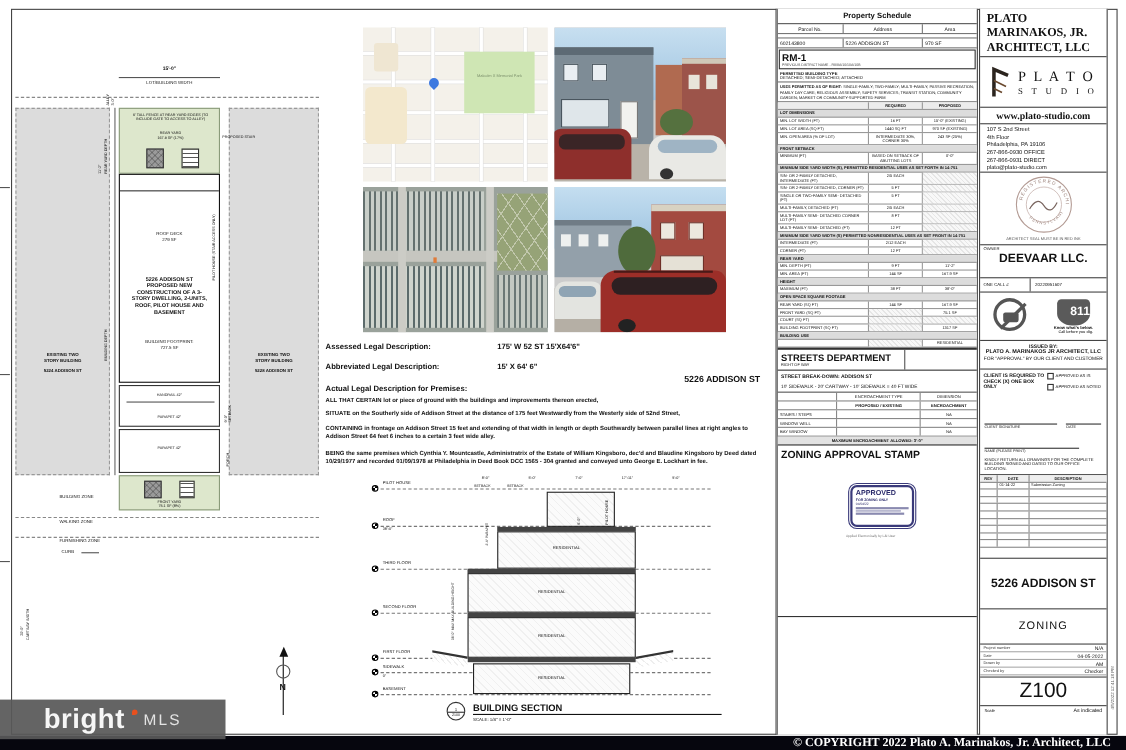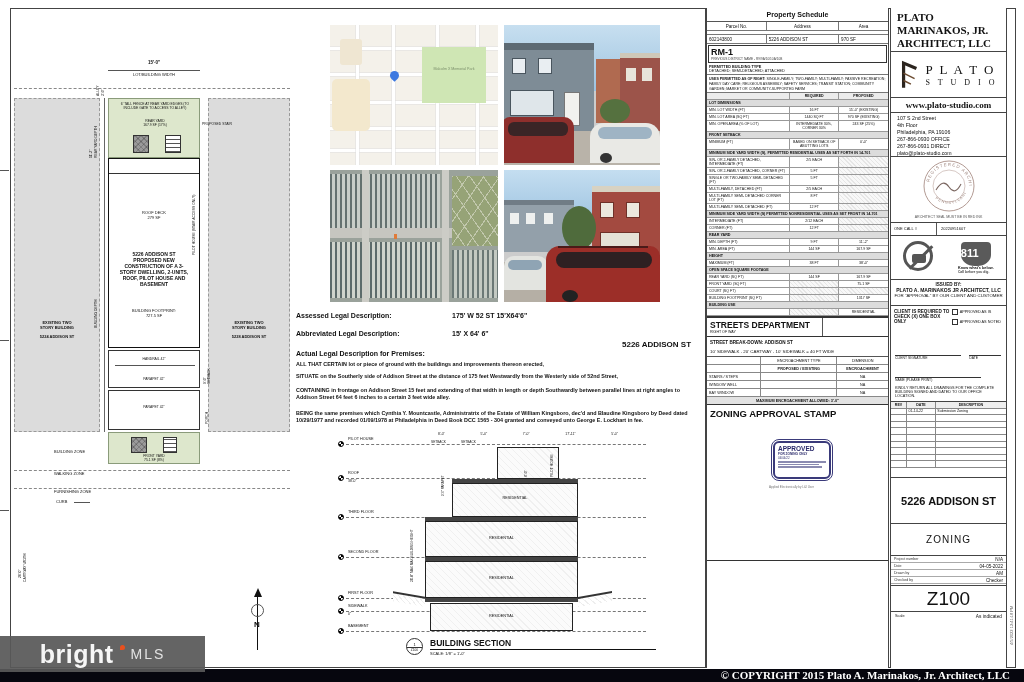--- a/index.html
+++ b/index.html
@@ -580,31 +580,35 @@
         <circle cx="27" cy="27" r="25" fill="none" stroke="#b39b94" stroke-width="1"></circle>
         <circle cx="27" cy="27" r="16" fill="none" stroke="#c4b0aa" stroke-width="0.7"></circle>
         <path id="arcT" d="M 7,27 A 20,20 0 0 1 47,27" fill="none"></path>
         <text font-size="4.4" fill="#a08880" letter-spacing="1"><textPath href="#arcT" startOffset="6%">REGISTERED ARCHITECT</textPath></text>
         <path id="arcB" d="M 9,32 A 19,19 0 0 0 45,32" fill="none"></path>
         <text font-size="3.8" fill="#a08880" letter-spacing="1"><textPath href="#arcB" startOffset="18%">PENNSYLVANIA</textPath></text>
         <path d="M14,31 q7,-12 13,-3 t12,-3" stroke="#7a6660" fill="none" stroke-width="1.1"></path>
       </svg>
     </div>
     <div class="tsec ctr" style="height:8px;font-size:3.6px;color:#555;">ARCHITECT  SEAL MUST BE IN RED INK</div>
+    <div class="tsec" style="height:30px;">
+      <div style="font-size:3.8px;padding:1px 3px;">OWNER</div>
+      <div class="ctr b" style="font-size:11px;">DEEVAAR LLC.</div>
+    </div>
     <div class="tsec" style="height:13px;display:flex;">
       <span style="width:40%;font-size:4px;border-right:1px solid #555;padding:3px 3px;">ONE CALL #</span>
       <span style="font-size:4px;padding:3px 4px;">20220951607</span>
     </div>
     <div class="tsec" style="height:44px;display:flex;align-items:center;justify-content:space-around;padding:2px;">
       <div style="position:relative;width:34px;height:34px;">
         <div class="abs" style="left:0;top:0;width:30px;height:30px;border:3px solid #555;border-radius:50%;"></div>
         <div class="abs" style="left:9px;top:13px;width:14px;height:9px;background:#555;border-radius:2px;"></div>
         <div class="abs" style="left:2px;top:15px;width:32px;height:3px;background:#555;transform:rotate(-45deg);"></div>
       </div>
-      <div style="text-align:left;">
+      <div style="text-align:right;">
         <div style="width:30px;height:24px;margin:0 auto;background:#5a5a5a;border-radius:4px 4px 46% 46%;color:#fff;font-weight:bold;font-size:11px;line-height:22px;">811</div>
         <div class="b" style="font-size:3.8px;">Know what's below.</div>
         <div class="b" style="font-size:3.4px;color:#444;">Call before you dig.</div>
       </div>
     </div>
     <div class="tsec ctr" style="height:26px;padding:2px;">
       <div class="b" style="font-size:4.6px;">ISSUED BY:</div>
       <div class="b" style="font-size:5px;">PLATO A. MARINAKOS JR ARCHITECT, LLC</div>
       <div style="font-size:4.4px;">FOR "APPROVAL" BY OUR CLIENT AND CUSTOMER</div>
     </div>
@@ -711,19 +715,19 @@
       </div>
       </div>
     <div class="tsec ctr" style="height:26px;font-size:19px;line-height:25px;">Z100</div>
     <div style="display:flex;justify-content:space-between;padding:2px 4px;">
       <span style="font-size:3.8px;">Scale</span>
       <span style="font-size:4.8px;">As indicated</span>
     </div>
   </div>
   <div class="abs vtext" style="left:1009px;top:565px;height:80px;font-size:4px;color:#666;">4/5/2022 12:41:18 PM</div>
 
-  <div class="copybar">© COPYRIGHT 2015  Plato A. Marinakos, Jr. Architect, LLC</div>
+  <div class="copybar">© COPYRIGHT 2022  Plato A. Marinakos, Jr. Architect, LLC</div>
   <div class="wmark">
     <span class="wb">bright</span>
     <span class="wdot"></span>
     <span class="wm">MLS</span>
   </div>
 </div>
 
 </body></html>

